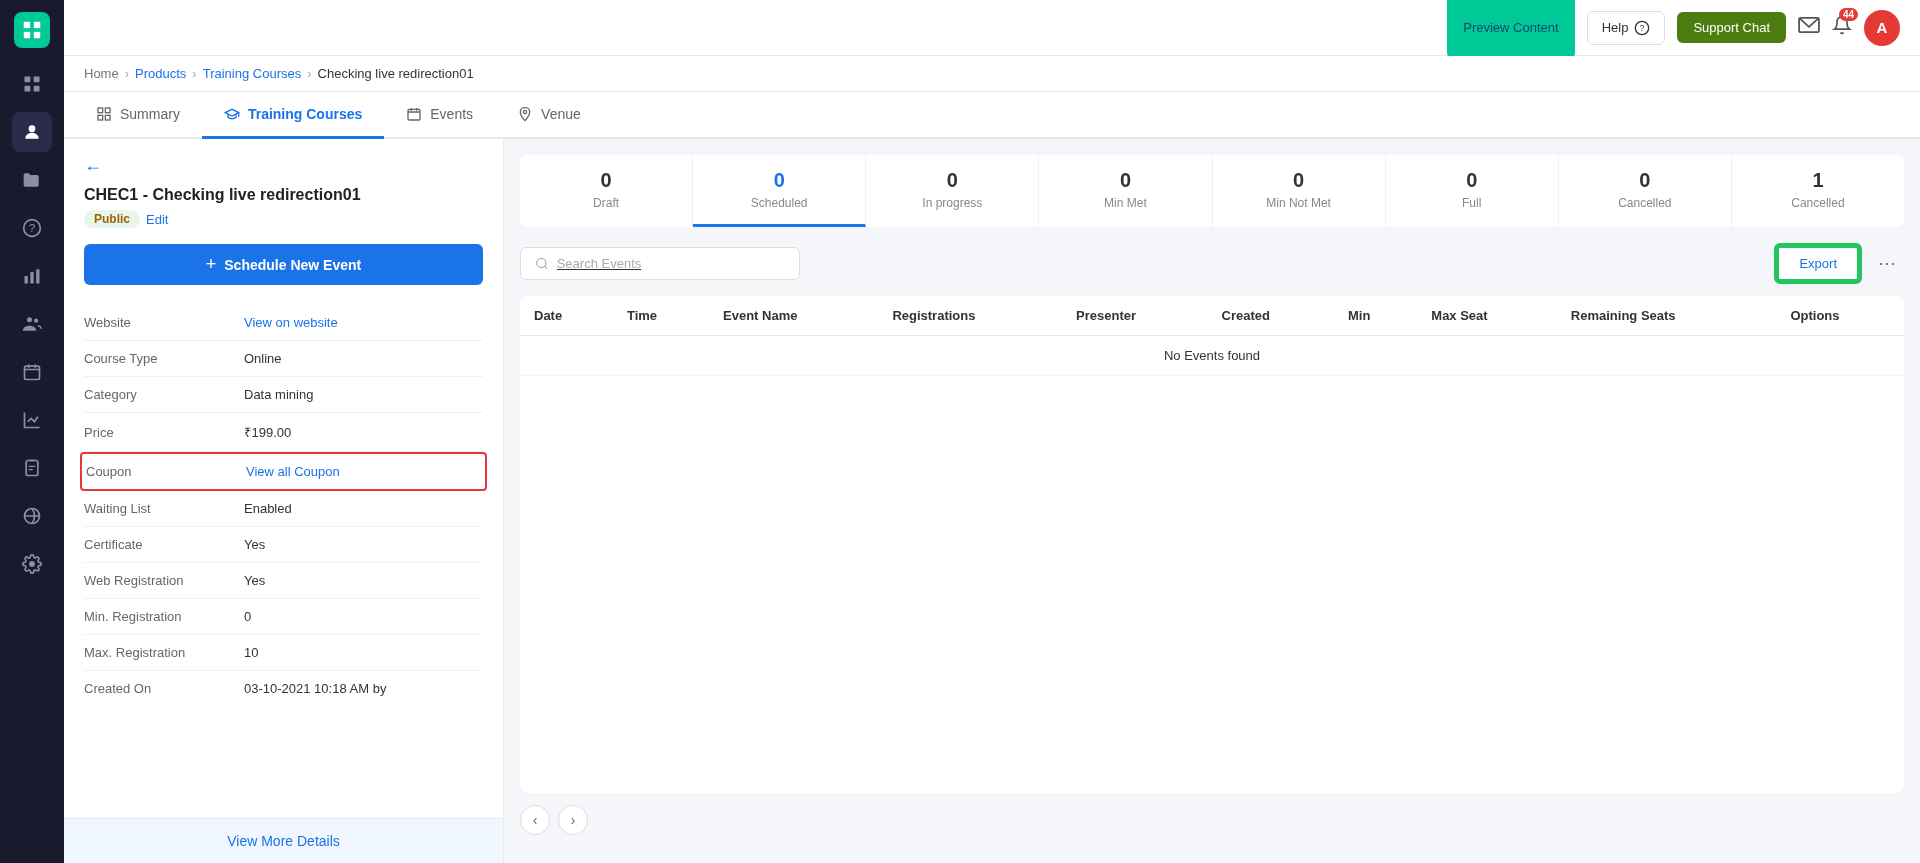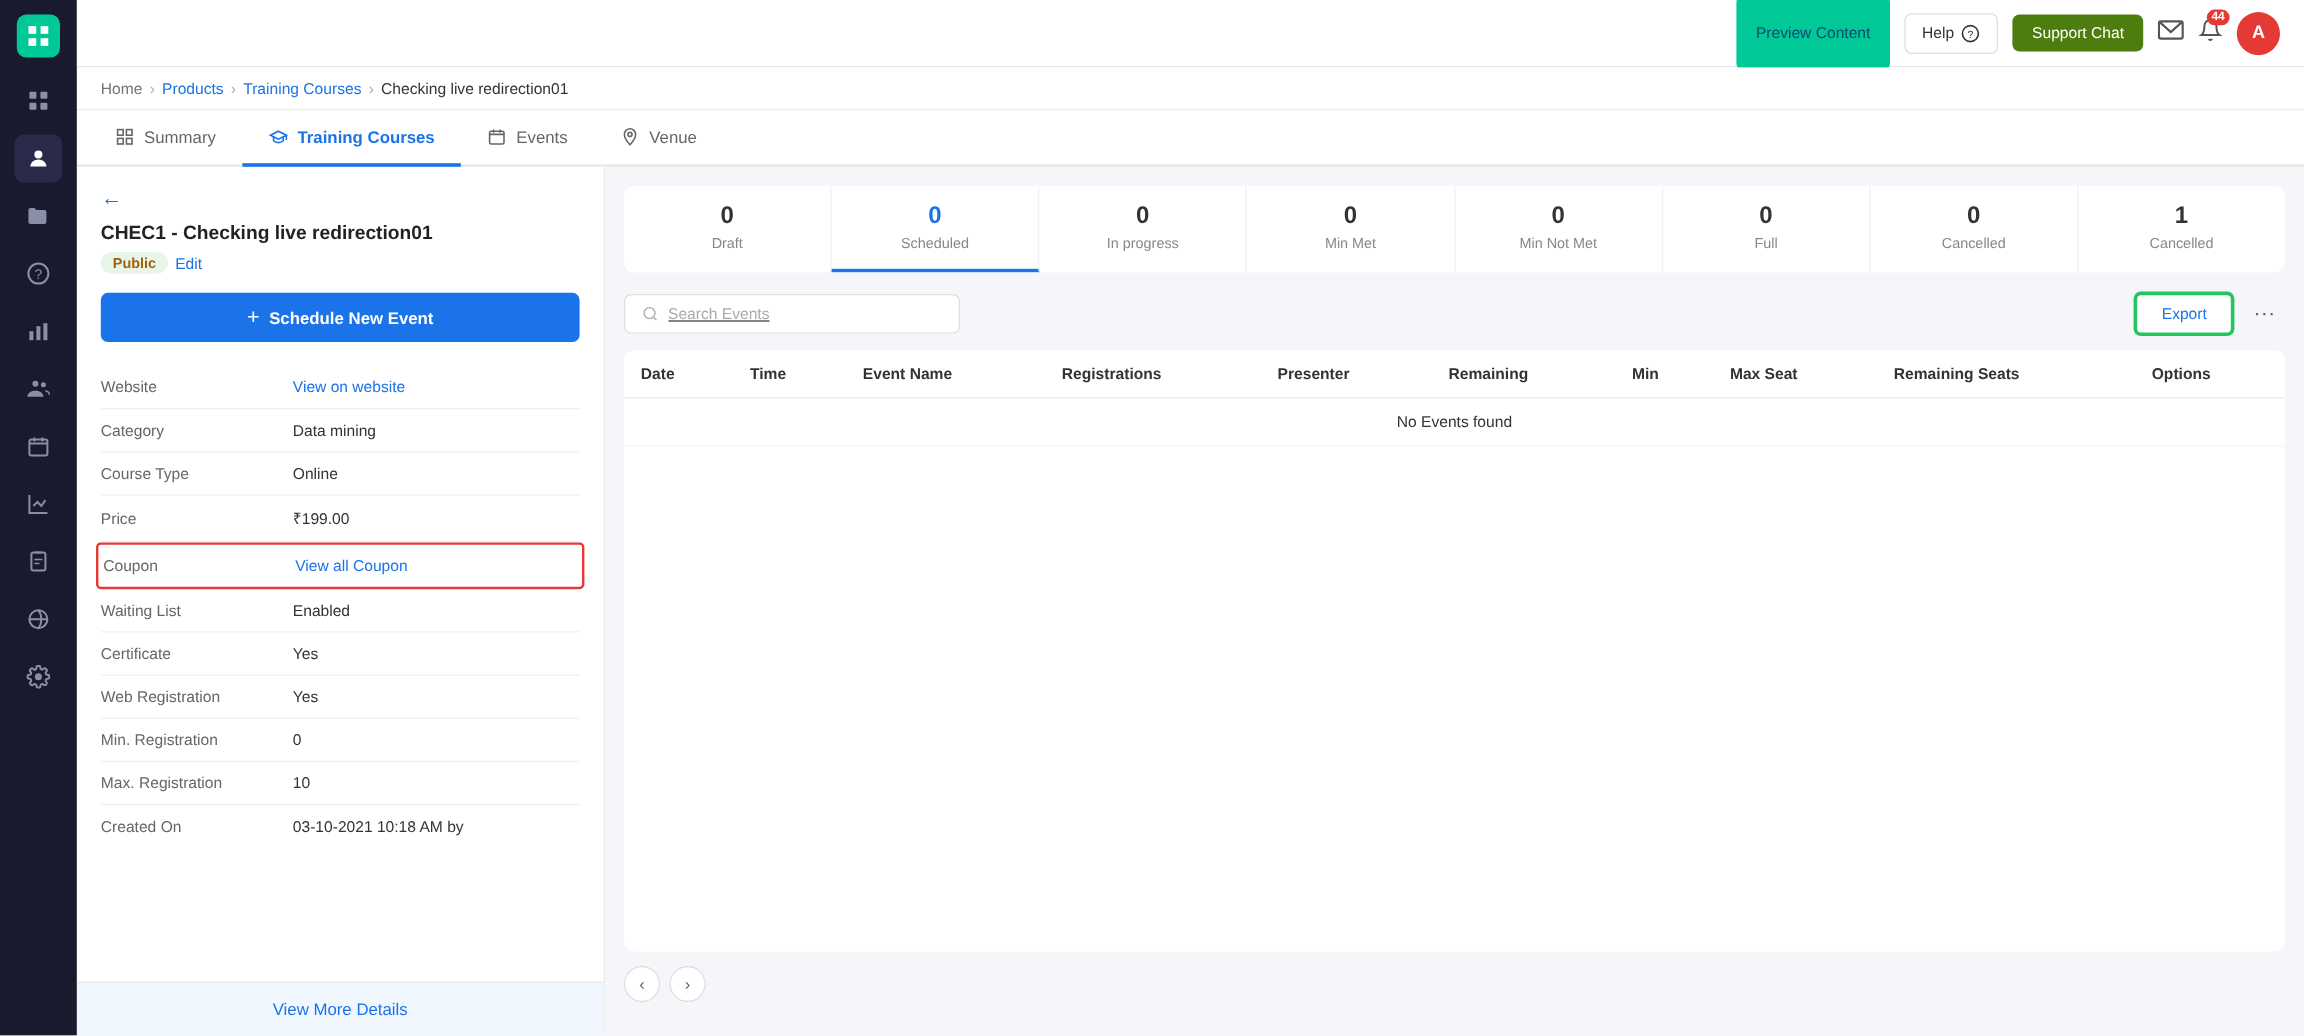--- a/index.html
+++ b/index.html
@@ -279,21 +279,21 @@
     .search-box input {
       border: none;
       outline: none;
       font-size: 13px;
       color: #333;
       width: 100%;
     }
     .search-box input::placeholder { color: #aaa; }
     .export-btn {
       background: #fff;
-      border: 3px solid #22c55e;
+      border: 5px solid #22c55e;
       color: #1a73e8;
       border-radius: 6px;
       padding: 8px 20px;
       cursor: pointer;
       font-size: 13px;
       font-weight: 500;
     }
     .more-btn {
       background: none;
       border: none;
@@ -514,26 +514,26 @@
             <span>Schedule New Event</span>
           </button>
 
           
           <div id="info-rows-container">
               <div class="info-row">
                 <span class="info-label">Website</span>
                 <a class="info-link info-value">View on website</a>
               </div>
               <div class="info-row">
+                <span class="info-label">Course Type</span>
+                <span class="info-value">Online</span>
+              </div>
+              <div class="info-row">
                 <span class="info-label">Category</span>
                 <span class="info-value">Data mining</span>
-              </div>
-              <div class="info-row">
-                <span class="info-label">Course Type</span>
-                <span class="info-value">Online</span>
               </div>
               <div class="info-row">
                 <span class="info-label">Price</span>
                 <span class="info-value">₹199.00</span>
               </div>
               <div class="info-row coupon-row">
                 <span class="info-label">Coupon</span>
                 <a class="info-link info-value">View all Coupon</a>
               </div>
               <div class="info-row">
@@ -618,21 +618,21 @@
 
         <div class="table-container">
           <table class="table">
             <thead>
               <tr id="table-header-row">
                   <th>Date</th>
                   <th>Time</th>
                   <th>Event Name</th>
                   <th>Registrations</th>
                   <th>Presenter</th>
-                  <th>Remaining</th>
+                  <th>Created</th>
                   <th>Min</th>
                   <th>Max Seat</th>
                   <th>Remaining Seats</th>
                   <th>Options</th>
                 </tr>
             </thead>
             <tbody id="table-body">
               <tr>
                 <td colspan="10" class="no-events">No Events found</td>
               </tr>

